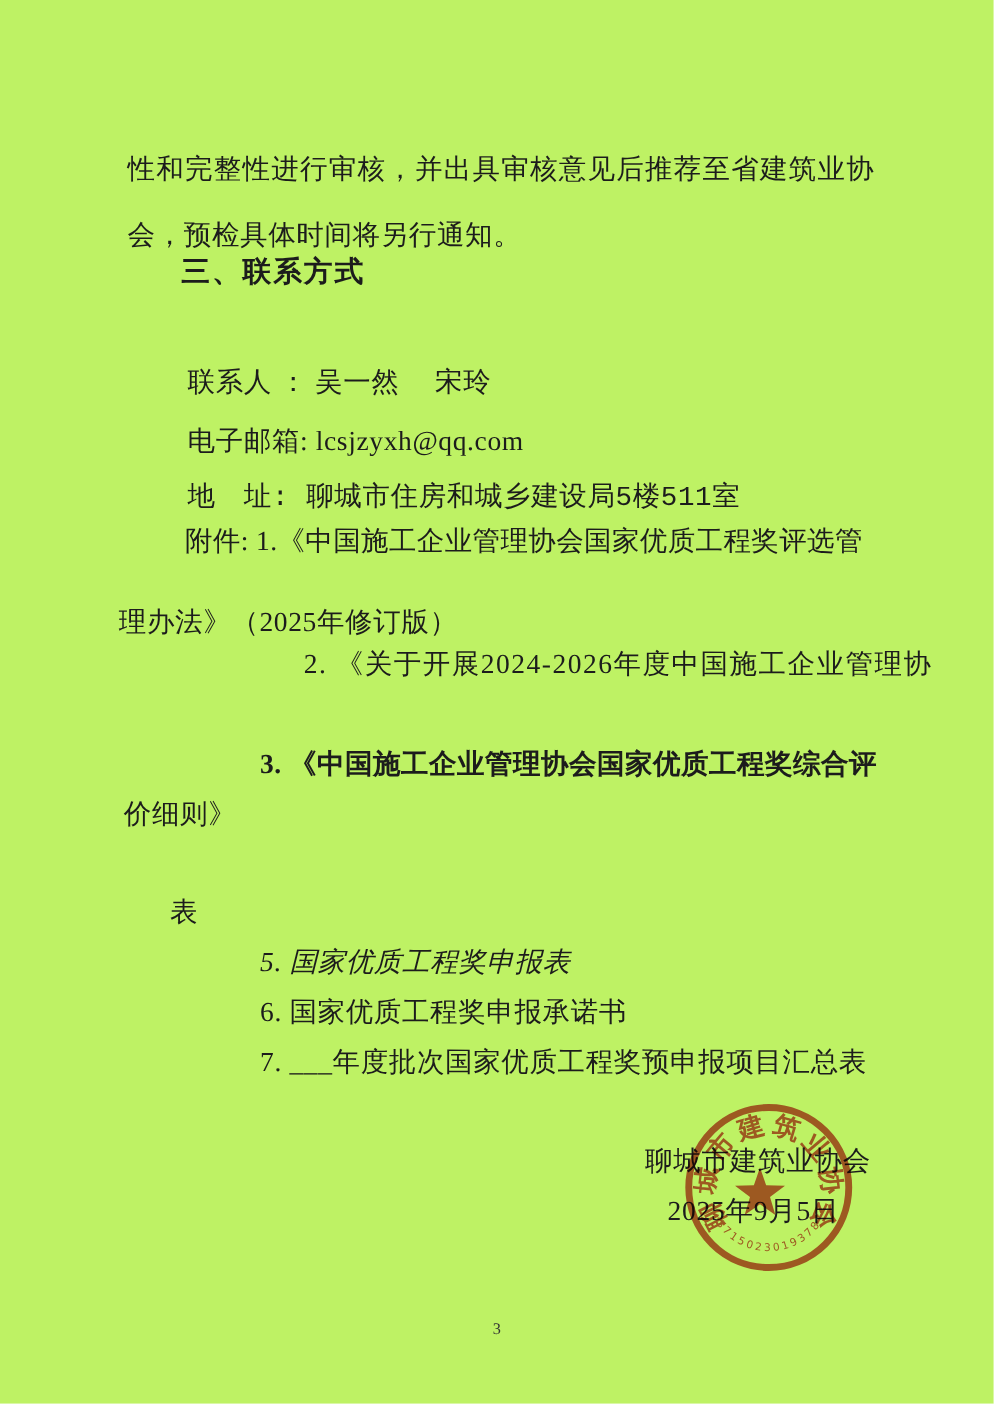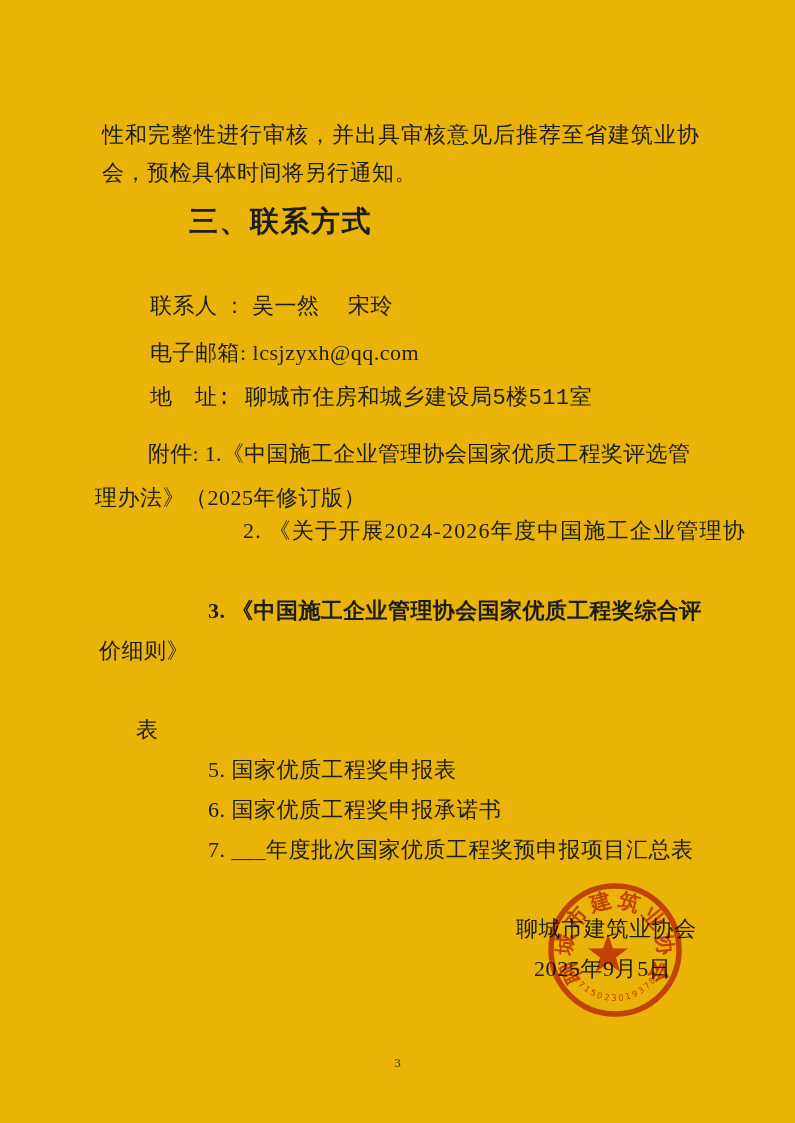--- a/index.html
+++ b/index.html
@@ -1,56 +1,56 @@
 <!DOCTYPE html>
 <html style="--seal-color: #c93a2c;"><head>
 <meta charset="utf-8">
 <style>
   :root { --seal-color:#c93a2c; --ink:#1c1c1c; }
   html,body { margin:0; padding:0; background:#ffffff; }
   .page {
     position:relative;
     width:795px; height:1123px;
-    background:#eab308;
+    background:#bef264;
     overflow:hidden;
     font-family:"Liberation Serif","DejaVu Serif",serif;
     color:var(--ink);
   }
   .ln {
     position:absolute;
     font-size:22px;
     line-height:1.2;
     white-space:pre;
     letter-spacing:0.5px;
     color:var(--ink);
   }
   
   .p1 { left:102px; top:122px; letter-spacing:1px; }
-  .p2 { left:102px; top:160px; }
+  .p2 { left:102px; top:175px; }
   
   .h1 {
     left:145px; top:204px;
     font-family:"Liberation Sans","DejaVu Sans",sans-serif;
-    font-weight:bold; font-size:29px; letter-spacing:1.5px;margin-left:44px;
+    font-weight:bold; font-size:23px; letter-spacing:1.5px;
   }
   
   .c1 { left:150px; top:249px;margin-top:44px; }
   .c2 { left:150px; top:294px; }
   .c3 { left:150px; top:340px; }
   .c4 { left:150px; top:386px;font-family:Liberation Mono, monospace; }
   
-  .a0  { left:148px; top:441px; letter-spacing:0.3px; }
+  .a0  { left:148px; top:420px; letter-spacing:0.3px; }
   .a1  { left:95px;  top:485px; }
   .a2  { left:203px; top:518px; letter-spacing:1.2px;margin-left:40px; }
   .a3  { left:127px; top:558px; }
   .a4  { left:208px; top:598px; letter-spacing:0.4px;font-weight:bold; }
   .a5  { left:99px;  top:638px; }
   .a6  { left:208px; top:678px; letter-spacing:1.5px; }
   .a7  { left:136px; top:717px; }
-  .a8  { left:208px; top:757px; }
+  .a8  { left:208px; top:757px;font-style:italic; }
   .a9  { left:208px; top:797px; }
   .a10 { left:208px; top:837px; }
   
   .sig  { left:516px; top:916px; letter-spacing:0.6px; }
   .date { left:534px; top:956px; letter-spacing:0.6px; }
   
   .pageno {
     position:absolute; left:0; top:1055px; width:795px;
     text-align:center; font-size:13px; color:#333;
     letter-spacing:0;

